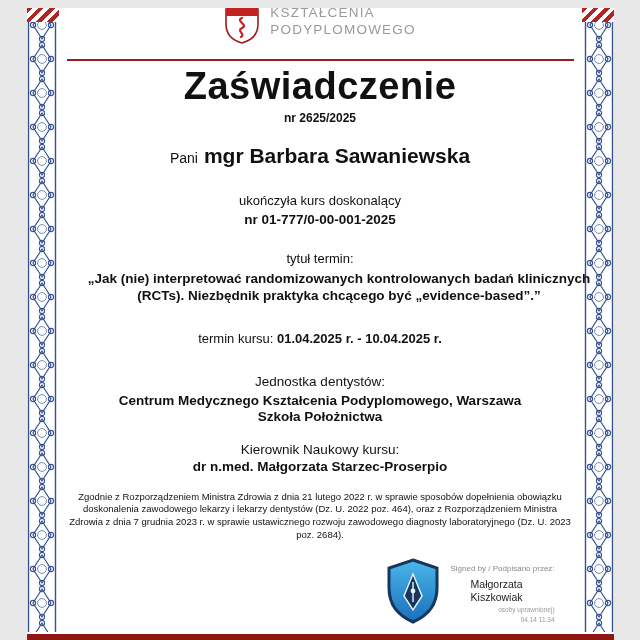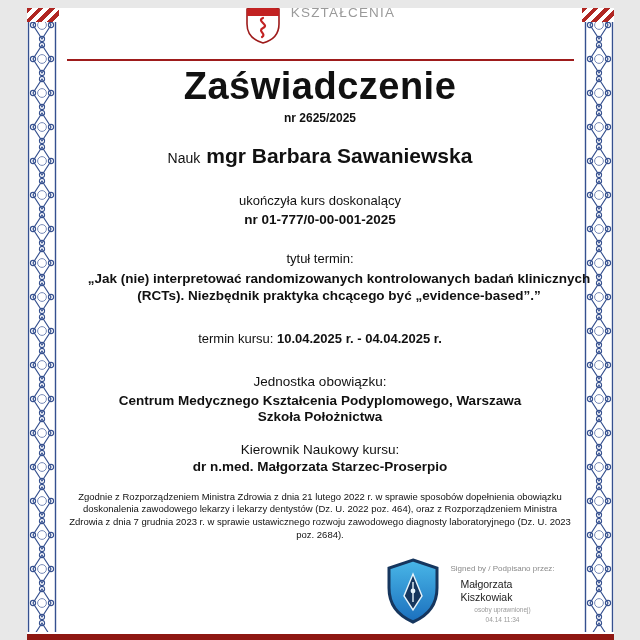--- a/index.html
+++ b/index.html
@@ -61,21 +61,21 @@
   .points-value { margin-left: 9px; }
   .legal-text {
     font-size: 9.5px; line-height: 1.32; color: #111;
     width: 505px; margin: 17px auto 0;
   }
   
   .signature-block {
     position: absolute; left: 358px; top: 550px; width: 250px;
     display: flex; gap: 10px; z-index: 5;
   }
-  .sig-text { text-align: center; padding-top: 6px; }
+  .sig-text { text-align: right; padding-top: 6px; }
   .signed-by-label { font-size: 8px; color: #8a8a8a; line-height: 1.2; }
   .signer-name { font-size: 10.5px; color: #222; width: 72px; line-height: 1.25; margin-top: 4px; }
   .sig-note, .sig-time { font-size: 6.5px; color: #9a9a9a; line-height: 1.3; margin-top: 2px; }
 </style>
 </head>
 <body>
 
 <div class="page">
 
   <svg class="side-border left" width="30" height="624" aria-hidden="true">
@@ -122,44 +122,45 @@
           <clipPath id="shieldClip">
             <path d="M18 1 L34 5 V20 C34 31 27 36.5 18 39 C9 36.5 2 31 2 20 V5 Z"></path>
           </clipPath>
         </defs>
         <path d="M18 1 L34 5 V20 C34 31 27 36.5 18 39 C9 36.5 2 31 2 20 V5 Z" fill="#ffffff" stroke="#9e1b1b" stroke-width="1.6"></path>
         <rect x="0" y="0" width="36" height="12" fill="#c22222" clip-path="url(#shieldClip)"></rect>
         <path d="M18 14 C11 17 25 21 18 24 C12 27 22 30 17 33" fill="none" stroke="#c22222" stroke-width="2.2" stroke-linecap="round"></path>
       </svg>
       <div class="logo-text">
         <div>KSZTAŁCENIA</div>
+        <div>PODYPLOMOWEGO</div>
       </div>
     </div>
 
     <hr class="red-rule">
 
     <div class="page-title">Zaświadczenie</div>
     <div class="cert-number">nr 2625/2025</div>
 
     <div class="recipient-row">
-      <span class="salutation">Nauk</span><span class="recipient-name">mgr Barbara Sawaniewska</span>
+      <span class="salutation">Pani</span><span class="recipient-name">mgr Barbara Sawaniewska</span>
     </div>
 
     <div class="completion">ukończyła kurs doskonalący</div>
     <div class="course-number">nr 01-777/0-00-001-2025</div>
 
     <div class="course-title-label">tytuł termin:</div>
     <div class="course-title">„Jak (nie) interpretować randomizowanych kontrolowanych badań klinicznych (RCTs). Niezbędnik praktyka chcącego być „evidence-based”.”</div>
 
     <div class="term-line">
       <span>termin kursu:</span>
-      <span class="term-dates">10.04.2025 r. - 04.04.2025 r.</span>
+      <span class="term-dates">01.04.2025 r. - 10.04.2025 r.</span>
     </div>
 
-    <div class="unit-label">Jednostka obowiązku:</div>
+    <div class="unit-label">Jednostka dentystów:</div>
     <div class="unit-line first">Centrum Medycznego Kształcenia Podyplomowego, Warszawa</div>
     <div class="unit-line">Szkoła Położnictwa</div>
 
     <div class="director-label">Kierownik Naukowy kursu:</div>
     <div class="director-name">dr n.med. Małgorzata Starzec-Proserpio</div>
 
 
     <div class="legal-text">Zgodnie z Rozporządzeniem Ministra Zdrowia z dnia 21 lutego 2022 r. w sprawie sposobów dopełnienia obowiązku doskonalenia zawodowego lekarzy i lekarzy dentystów (Dz. U. 2022 poz. 464), oraz z Rozporządzeniem Ministra Zdrowia z dnia 7 grudnia 2023 r. w sprawie ustawicznego rozwoju zawodowego diagnosty laboratoryjnego (Dz. U. 2023 poz. 2684).</div>
   </div>
 

